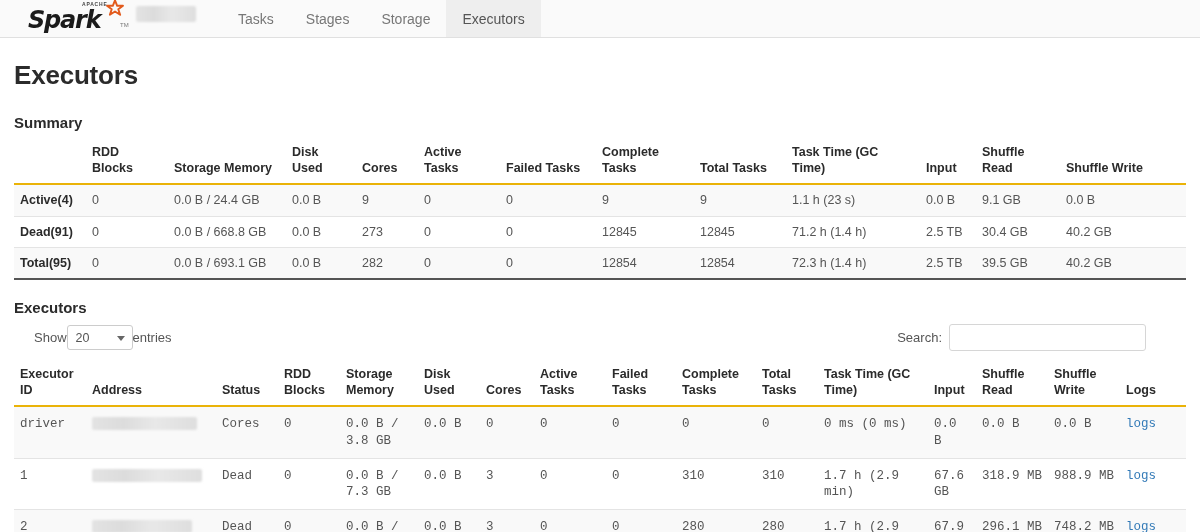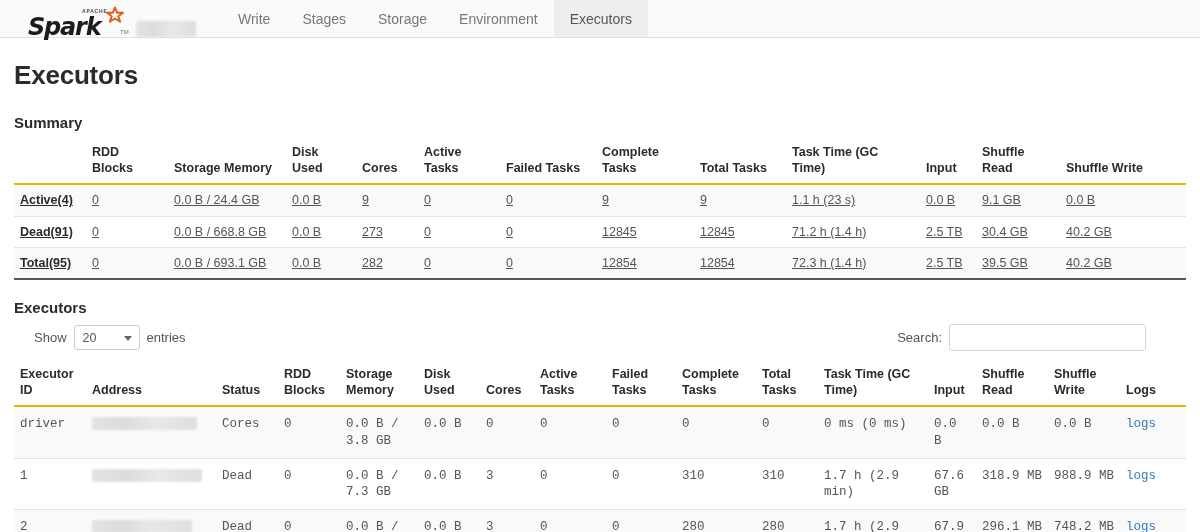--- a/index.html
+++ b/index.html
@@ -19,21 +19,21 @@
   .navbar {
     position: relative;
     height: 38px;
     background: #fafafa;
     border-bottom: 1px solid #e0e0e0;
     display: flex;
     align-items: stretch;
   }
   .brand {
     display: flex;
-    align-items: flex-end;
+    align-items: flex-start;
     padding-left: 28px;
     padding-right: 4px;
     height: 100%;
   }
   .spark-logo {
     position: relative;
     display: inline-block;
     height: 30px;
     width: 100px;
     line-height: 1;
@@ -170,21 +170,21 @@
 
   
   #summary-table { margin-bottom: 4px; }
   #summary-table tbody tr:nth-child(odd) { background: #f9f9f9; }
   #summary-table tbody tr:nth-child(even) { background: #ffffff; }
   #summary-table tbody tr:last-child td { border-bottom: 2px solid #555555; }
   #summary-table td.rowlabel {
     font-weight: 700;
     color: #2b2b2b;
   }
-  #summary-table tbody td { padding: 7px 6px; text-decoration: underline; }
+  #summary-table tbody td { padding: 7px 6px; }
 
   
   #executors-table tbody tr:nth-child(odd) { background: #f9f9f9; }
   #executors-table tbody tr:nth-child(even) { background: #ffffff; }
   #executors-table tbody td { padding: 9px 6px 9px 6px; font-family: Liberation Mono, monospace; }
 
   a.logs-link {
     color: #337ab7;
     text-decoration: none;
     cursor: pointer;
@@ -195,21 +195,21 @@
     display: flex;
     align-items: center;
     justify-content: space-between;
     margin: 0 0 12px 0;
     font-size: 13px;
     color: #555555;
   }
   .dt-length {
     display: flex;
     align-items: center;
-    gap: 7px;
+    gap: 0;
     padding-left: 20px;
   }
   .dt-select {
     position: relative;
     display: inline-flex;
     align-items: center;
     width: 66px;
     height: 25px;
     padding: 0 16px 0 8px;
     border: 1px solid #cccccc;
@@ -260,24 +260,23 @@
       <span class="spark-word">Spark</span>
       <svg class="spark-star" viewBox="0 0 24 24">
         <path d="M12 1.6 L14.4 7.4 L20.7 7.4 L15.6 11.2 L17.6 17.2 L12 13.6 L6.4 17.2 L8.4 11.2 L3.3 7.4 L9.6 7.4 Z" fill="none" stroke="#e25a1c" stroke-width="2.1" stroke-linejoin="round"></path>
       </svg>
       <span class="spark-tm">TM</span>
     </span>
     <span class="redacted brand-redacted"></span>
   </div>
 
   <div class="nav-tabs">
-    <a class="nav-tab">Write</a>
+    <a class="nav-tab">Tasks</a>
     <a class="nav-tab">Stages</a>
     <a class="nav-tab">Storage</a>
-    <a class="nav-tab">Environment</a>
     <a class="nav-tab active">Executors</a>
   </div>
 
 </div>
 
 <div class="content">
 
   <h1 class="page-title">Executors</h1>
 
   <h4 class="section-title">Summary</h4>

